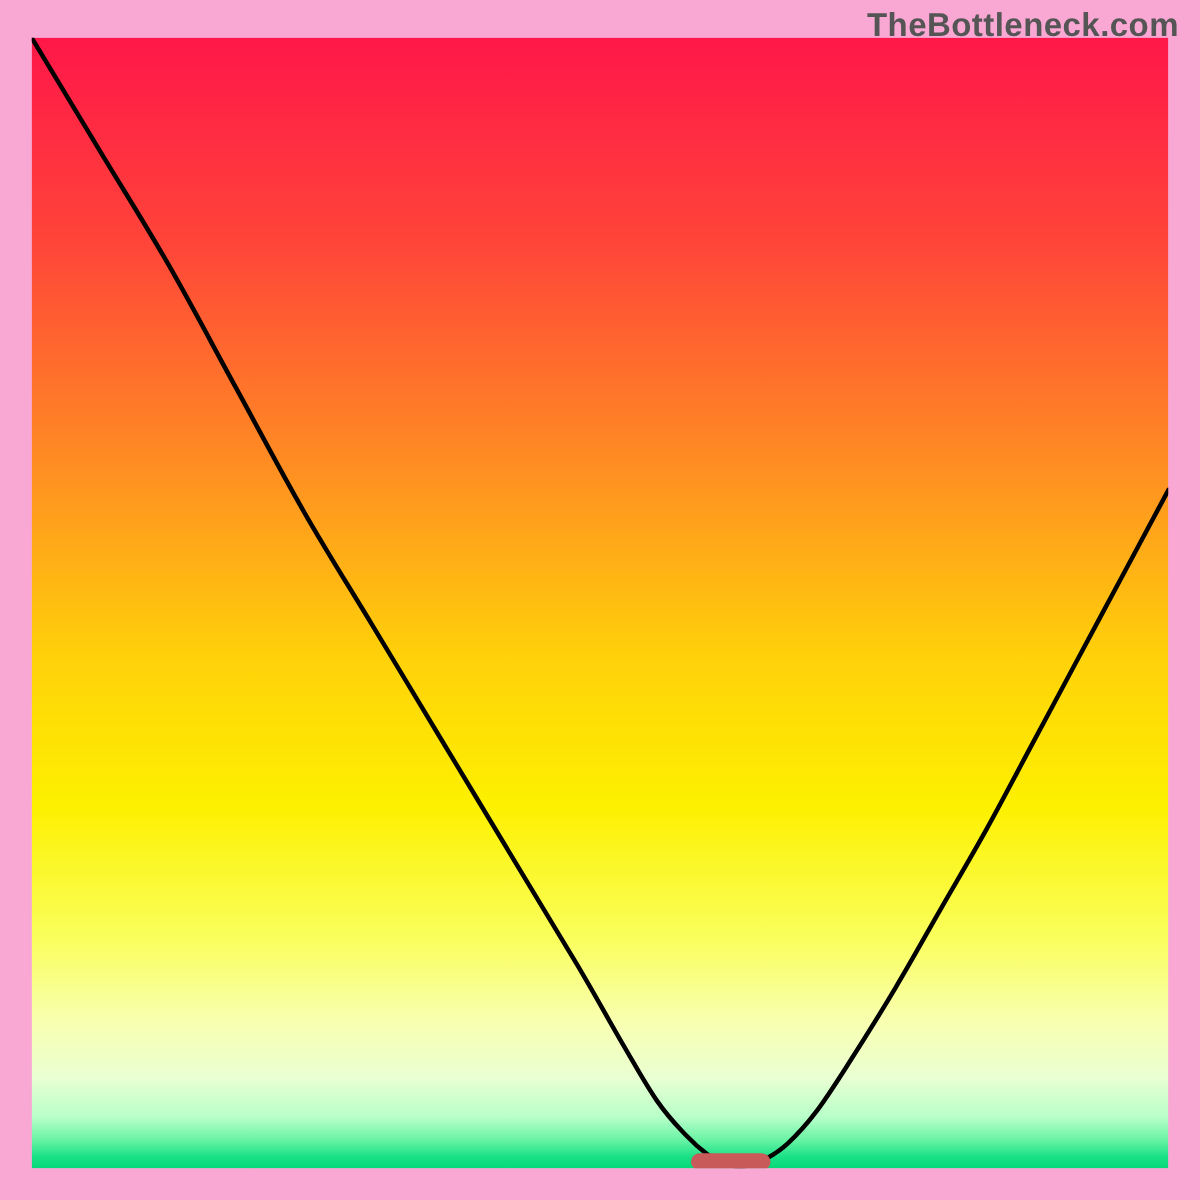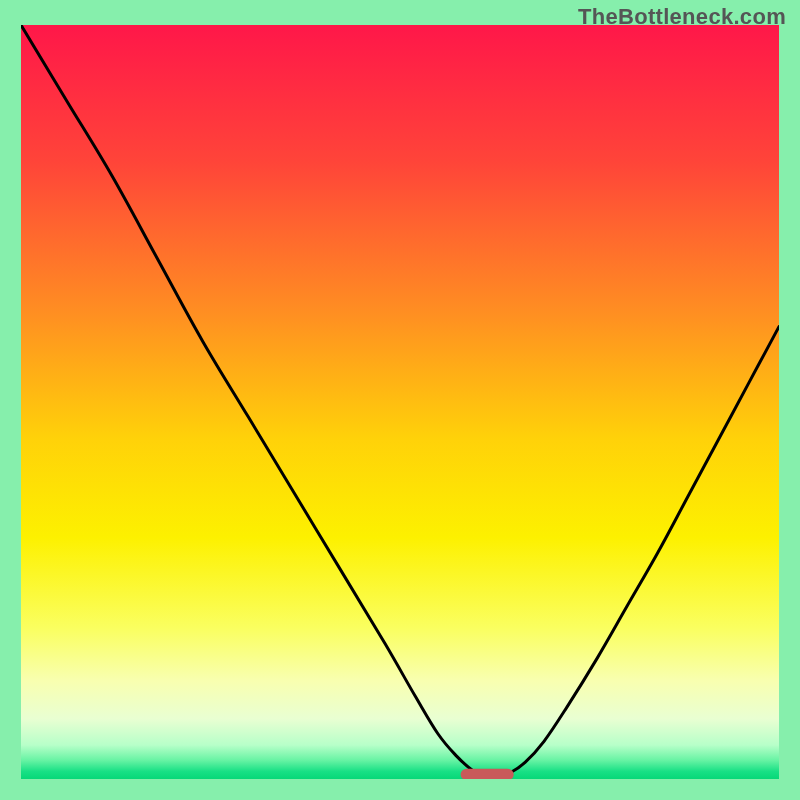--- a/index.html
+++ b/index.html
@@ -7,21 +7,21 @@
     padding: 0;
     width: 800px;
     height: 800px;
     background: #000;
     overflow: hidden;
   }
   .frame {
     position: relative;
     width: 800px;
     height: 800px;
-    background: #86efac;
+    background: #f9a8d4;
   }
   .watermark {
     position: absolute;
     top: 4px;
     right: 14px;
     font-family: Arial, Helvetica, sans-serif;
     font-size: 22px;
     font-weight: 600;
     color: #555556;
     letter-spacing: 0.3px;

